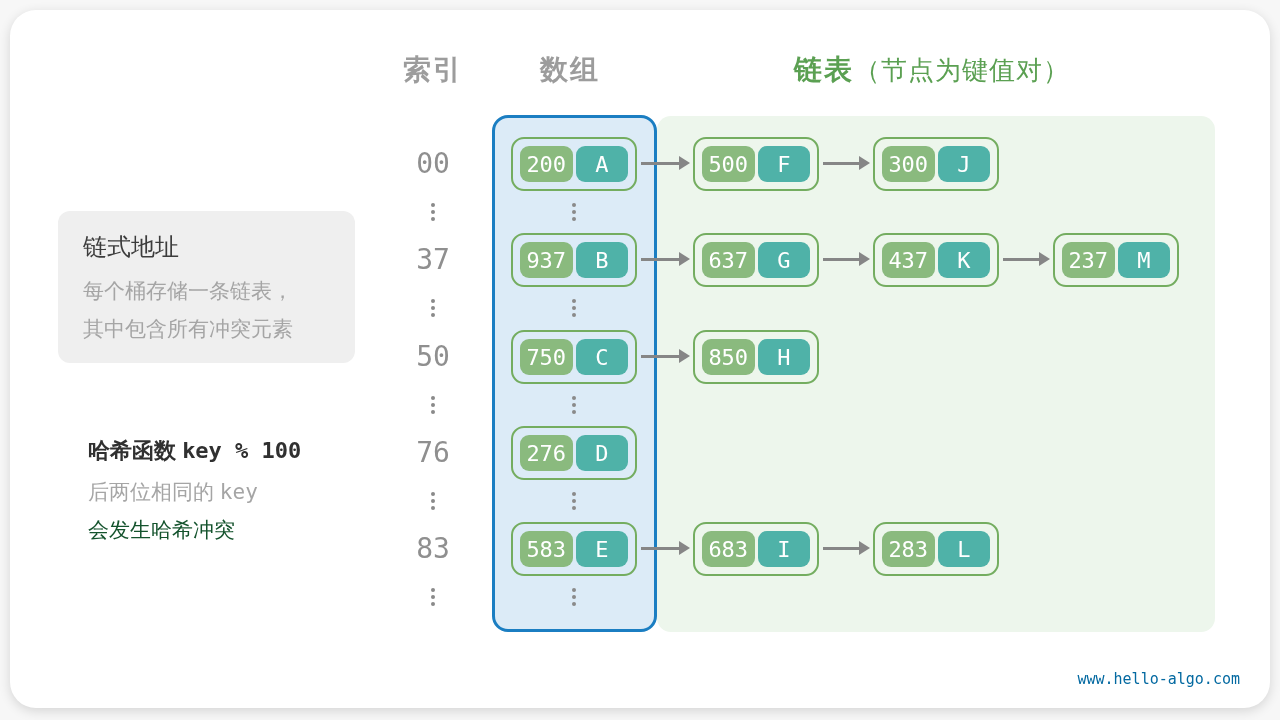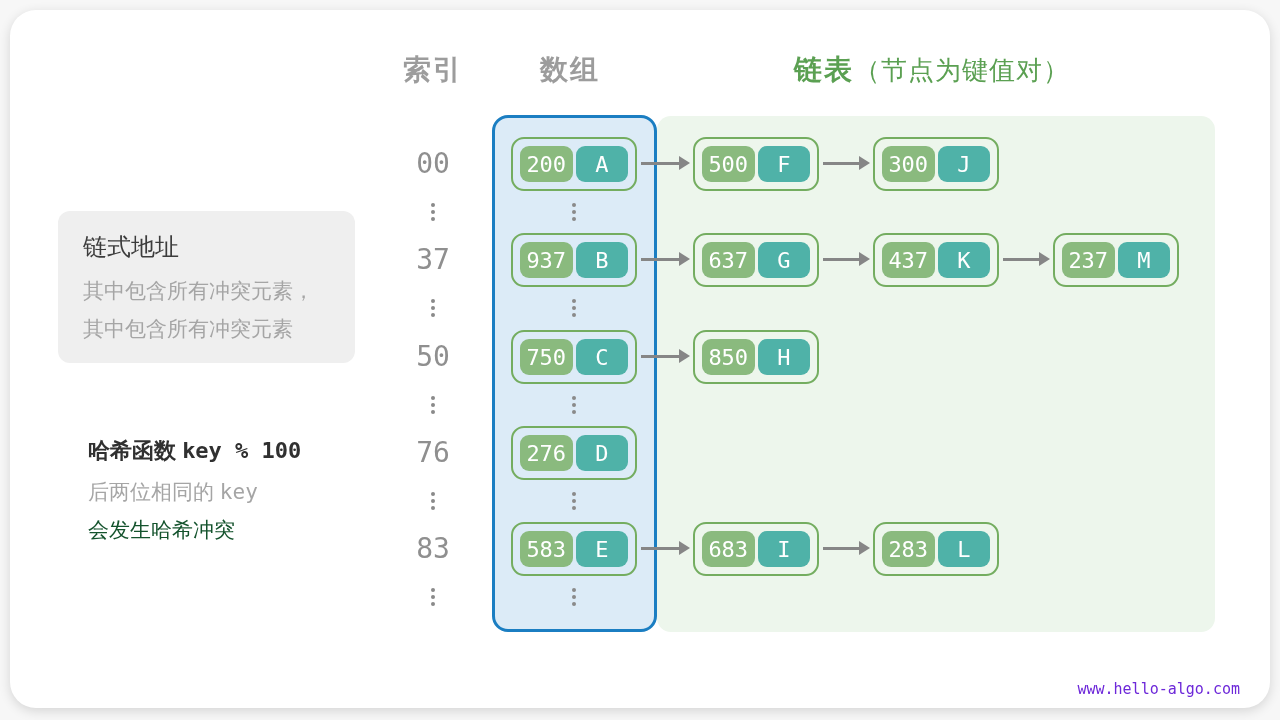--- a/index.html
+++ b/index.html
@@ -47,37 +47,37 @@
     color:#ffffff;font-family:"DejaVu Sans Mono",monospace;font-size:22px;}
   .cell.key{background:#8aba7e;}
   .cell.val{background:#4fb2a8;}
   .arrow{position:absolute;height:3px;background:#868686;}
   .arrow::after{content:"";position:absolute;right:-11px;top:-6px;width:0;height:0;
     border-left:11px solid #868686;border-top:7px solid transparent;border-bottom:7px solid transparent;}
   .vdots{position:absolute;width:4px;height:18px;display:flex;flex-direction:column;justify-content:space-between;}
   .vdots i{width:4px;height:4px;border-radius:50%;background:#8a8a8a;}
 
   .watermark{position:absolute;right:40px;top:670px;font-family:"DejaVu Sans Mono",monospace;
-    font-size:15px;color:#6d28d9;margin-top:10px;}
+    font-size:15px;color:#0369a1;}
 </style>
 </head>
 <body>
 
 <div id="stage">
   <div class="card"></div>
 
   <div class="col-header" id="hdr-index">索引</div>
   <div class="col-header" id="hdr-array">数组</div>
   <div id="hdr-list">
     <span class="bold">链表</span><span class="note">（节点为键值对）</span>
   </div>
 
   <div class="info-box">
     <div class="info-title">链式地址</div>
-    <div class="info-line1">其中包含所有冲突元素，</div>
+    <div class="info-line1">每个桶存储一条链表，</div>
     <div class="info-line2">其中包含所有冲突元素</div>
   </div>
 
   <div class="hash-title">
     <span>哈希函数</span>&nbsp;<span class="code">key % 100</span>
   </div>
   <div class="hash-line1">
     <span>后两位相同的</span>&nbsp;<span class="code">key</span>
   </div>
   <div class="hash-line2">会发生哈希冲突</div>

